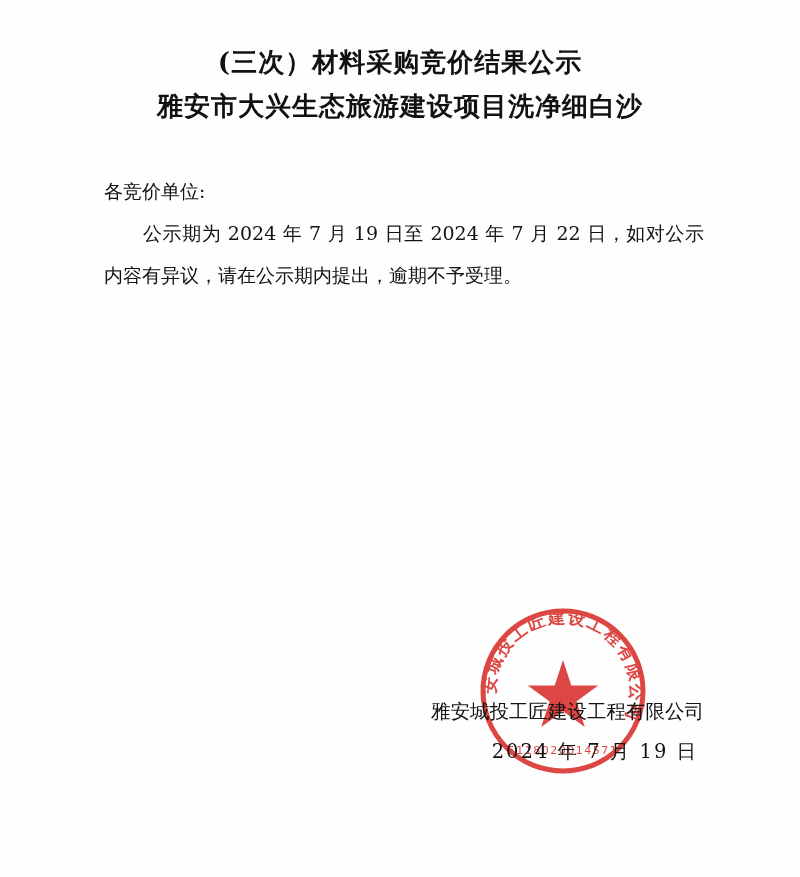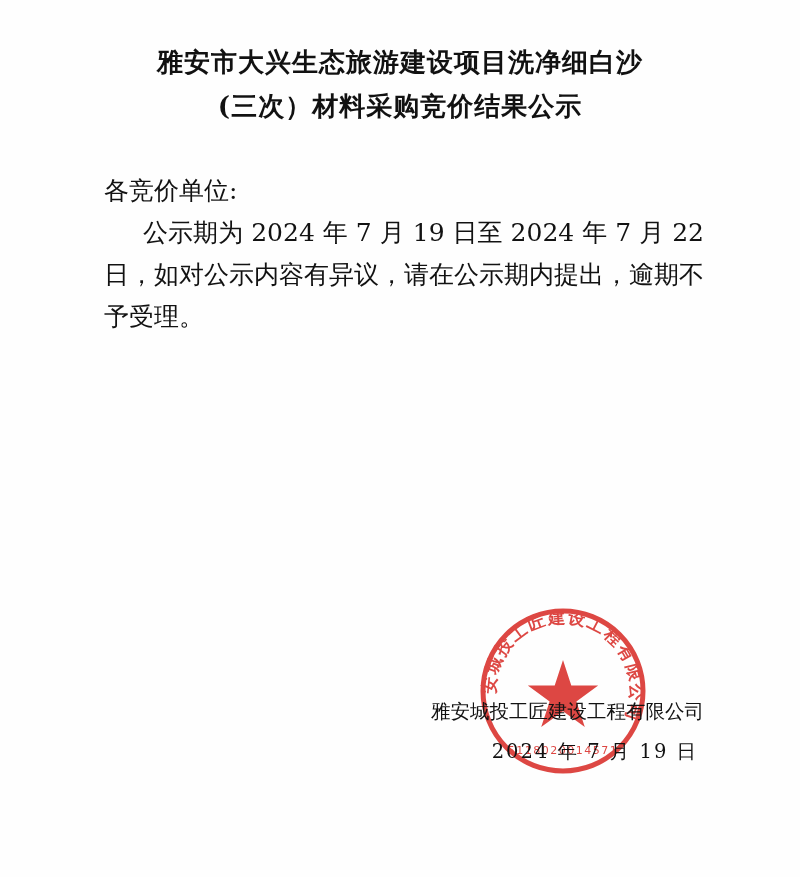--- a/index.html
+++ b/index.html
@@ -33,21 +33,21 @@
     font-weight: bold;
     letter-spacing: 1px;
     line-height: 44px;
     color: #111;
     font-family: "DejaVu Serif", "Liberation Serif", serif;
   }
 
   
   .body-block {
     padding: 42px 96px 0 104px;
-    font-size: 25px;
+    font-size: 19px;
     line-height: 42px;
     color: #121212;
     text-align: justify;
   }
   .para {
     margin: 0 0 0 0;
     text-indent: 0;
   }
   .para.indent {
     text-indent: 39px;
@@ -84,22 +84,22 @@
     pointer-events: none;
   }
   .seal svg { display:block; }
 </style>
 </head>
 <body>
 
 <div class="page">
 
   <div class="title-block">
+    <div class="title-line">(三次）材料采购竞价结果公示</div>
     <div class="title-line">雅安市大兴生态旅游建设项目洗净细白沙</div>
-    <div class="title-line">(三次）材料采购竞价结果公示</div>
   </div>
 
   <div class="body-block">
     <p class="para">各竞价单位:</p>
     <p class="para indent">公示期为 2024 年 7 月 19 日至 2024 年 7 月 22 日，如对公示内容有异议，请在公示期内提出，逾期不予受理。</p>
   </div>
 
   <div class="seal">
     <svg width="186" height="186" viewBox="0 0 186 186" xmlns="http://www.w3.org/2000/svg">
       <defs>

